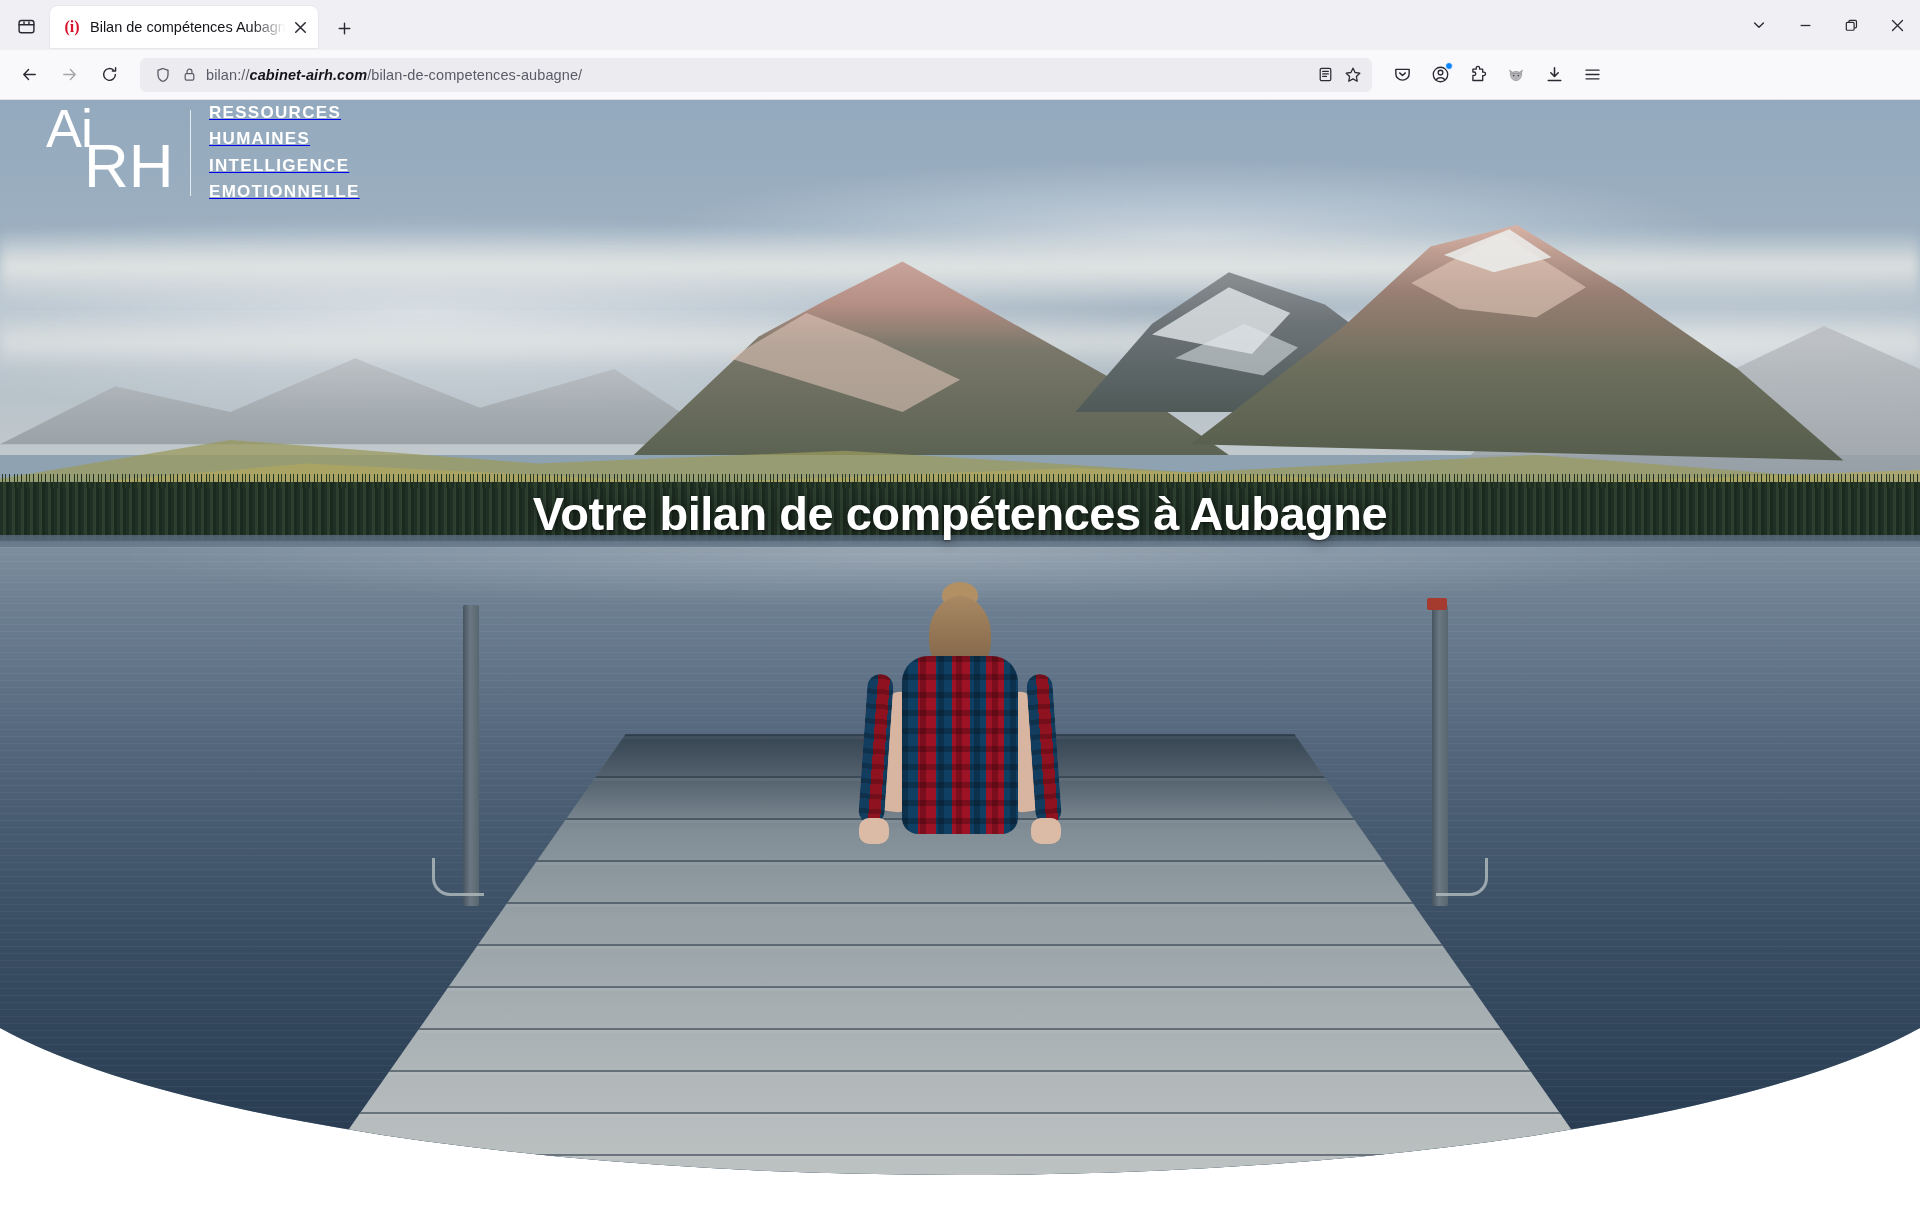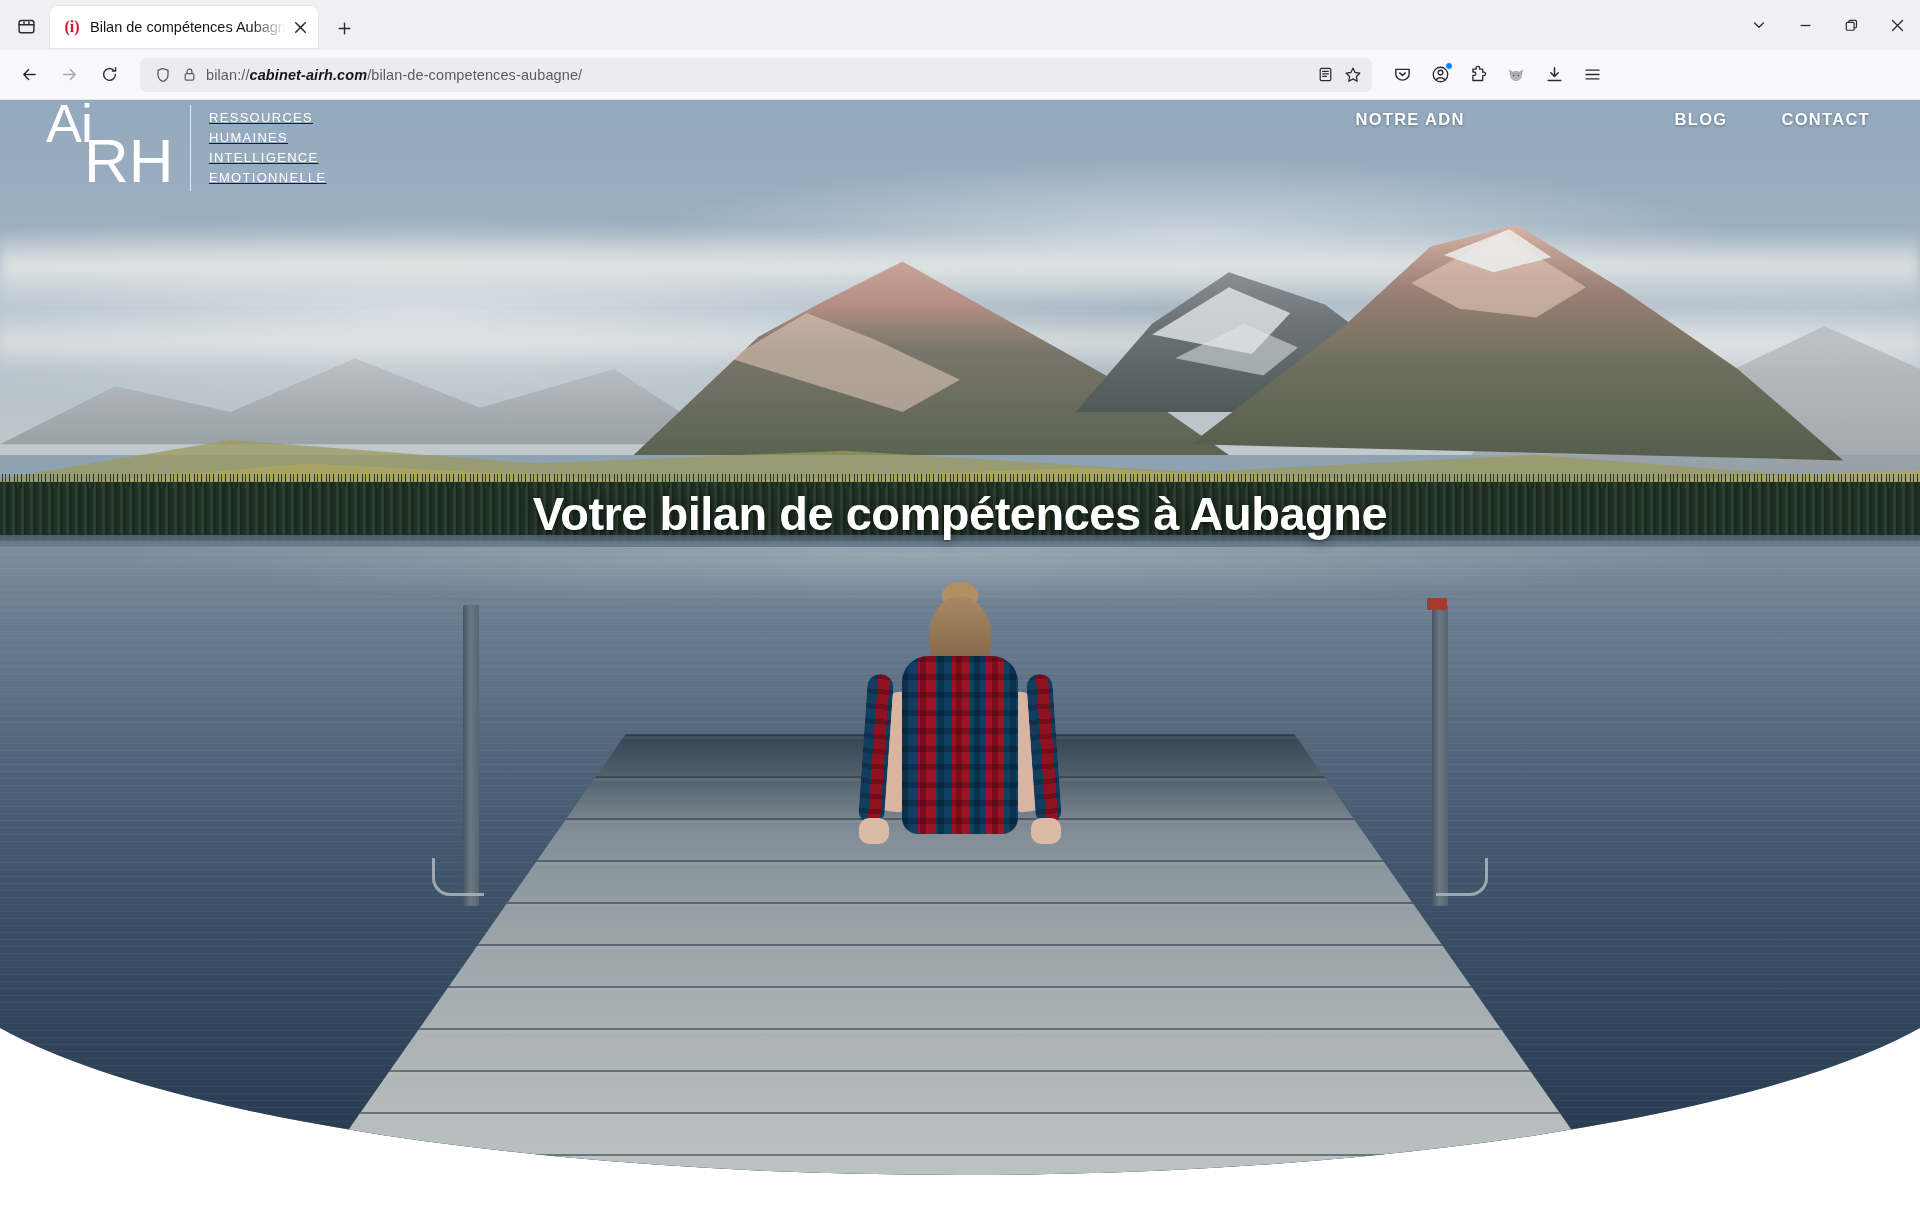--- a/index.html
+++ b/index.html
@@ -272,22 +272,22 @@
     font-size:54px; font-weight:300; letter-spacing:-1px;
     font-family:"Liberation Sans", sans-serif; line-height:1;
   }
   .logo-mark .rh {
     position:absolute; left:44px; top:30px;
     font-size:62px; font-weight:300; letter-spacing:0px;
     font-family:"Liberation Sans", sans-serif; line-height:1;
   }
   .logo-div { width:1px; height:86px; background:rgba(255,255,255,.75); margin:0 18px 0 22px; }
   .logo-tag {
-    color:#fff; font-size:13px; line-height:1.55; letter-spacing:1.3px;
-    font-weight:400; text-transform:uppercase;
+    color:#fff; font-size:17px; line-height:1.55; letter-spacing:1.3px;
+    font-weight:700; text-transform:uppercase;
   }
   .main-nav { display:flex; align-items:center; gap:0; pointer-events:auto; }
   .nav-link {
     color:#fff; font-size:16.5px; letter-spacing:1.3px; font-weight:600;
     text-transform:uppercase; text-decoration:none; padding: 10px 0;
     text-shadow: 0 1px 3px rgba(0,0,0,.35);
   }
   .nav-gap-lg { width:210px; }
   .nav-gap-sm { width:54px; }
 
@@ -545,27 +545,20 @@
             </span>
             <span class="logo-div"></span>
             <span class="logo-tag">
               <span>RESSOURCES</span><br>
               <span>HUMAINES</span><br>
               <span>INTELLIGENCE</span><br>
               <span>EMOTIONNELLE</span>
             </span>
           </a>
 
-          <nav class="main-nav">
-            <a class="nav-link" href="#">NOTRE ADN</a>
-            <span class="nav-gap-lg"></span>
-            <a class="nav-link" href="#">BLOG</a>
-            <span class="nav-gap-sm"></span>
-            <a class="nav-link" href="#">CONTACT</a>
-          </nav>
         </div>
 
         <h1 class="hero-title">Votre bilan de compétences à Aubagne</h1>
 
       </div>
     </div>
 
     <div class="section-next">
       
       

